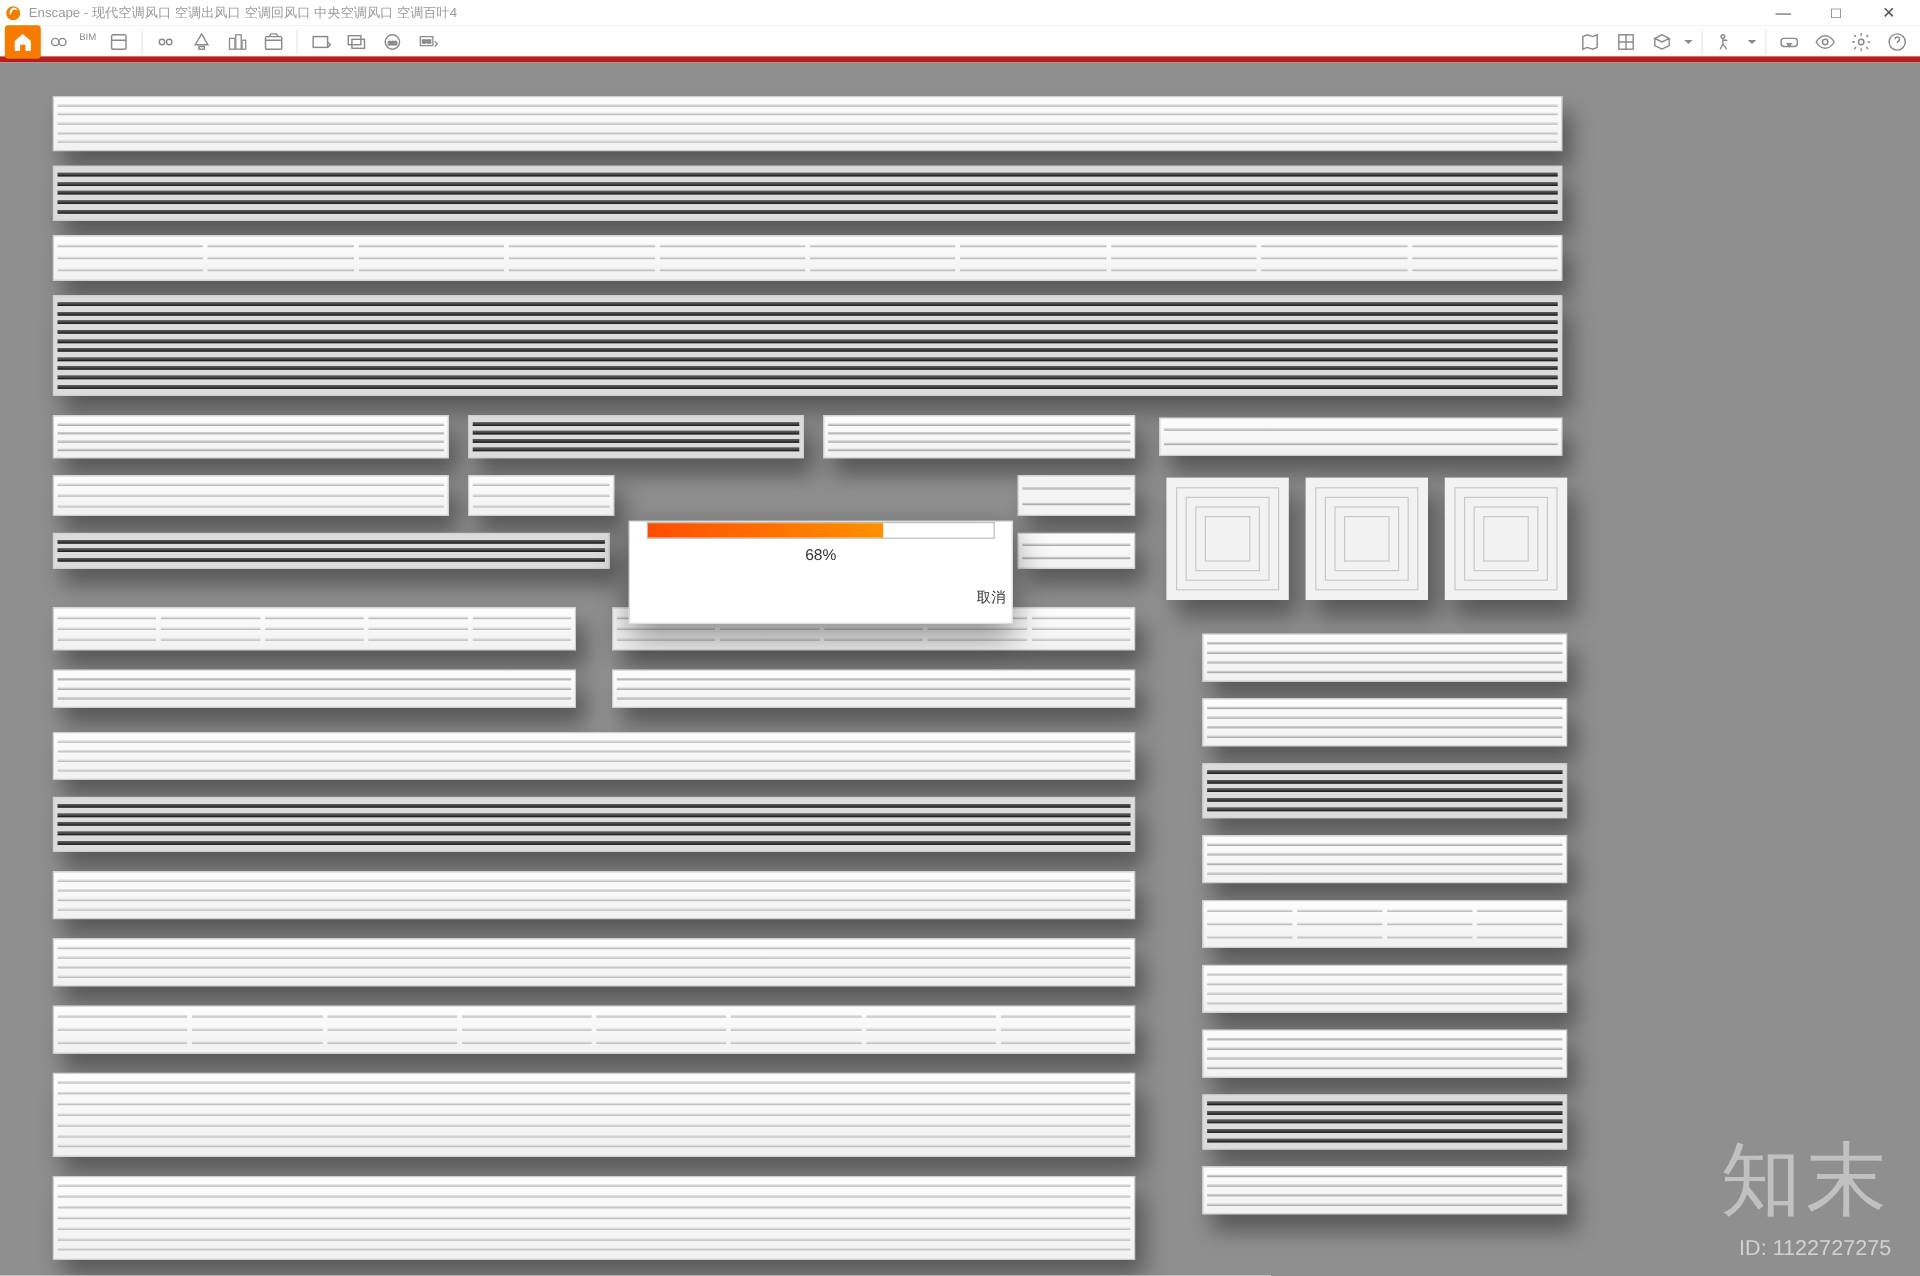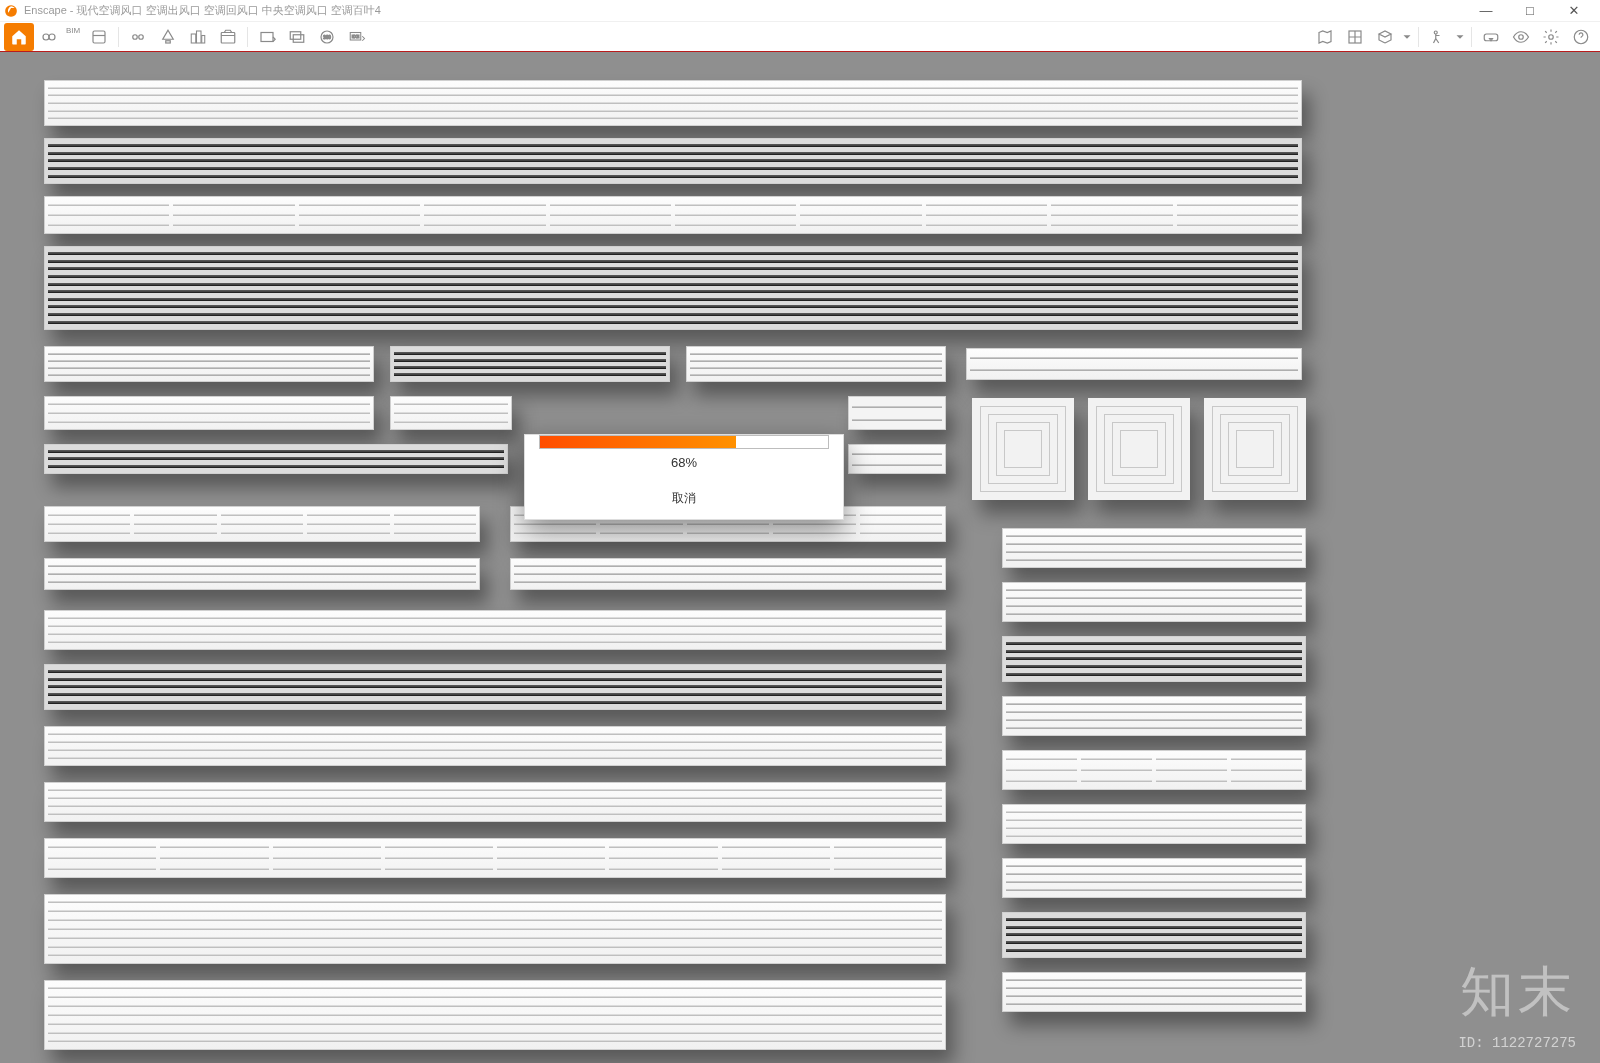--- a/index.html
+++ b/index.html
@@ -24,21 +24,21 @@
     width: 14px; height: 14px; margin-right: 6px;
     color: #f57c00; display: flex; align-items: center;
   }
   .titlebar .wc { margin-left: auto; display: flex; }
   .titlebar .wc div {
     width: 44px; height: 22px; display: flex; align-items: center; justify-content: center;
     color: #555; font-size: 13px; cursor: default;
   }
   
   .toolbar {
-    height: 30px; border-bottom: 1px solid #b91c1c;
+    height: 30px; border-bottom: 5px solid #b91c1c;
     display: flex; align-items: center;
     padding: 0 4px;
     background: #fff;
   }
   .toolbar .btn {
     width: 30px; height: 28px;
     display: flex; align-items: center; justify-content: center;
     color: #8a8a8a;
     position: relative;
   }
@@ -58,28 +58,27 @@
   .toolbar .right { display: flex; align-items: center; }
   
   .viewport {
     position: absolute; left: 0; top: 52px; right: 0; bottom: 0;
     background: #8f8f8f;
     overflow: hidden;
   }
   
   .wm-brand {
     position: absolute; right: 24px; bottom: 34px;
-    font-size: 54px; font-weight: 200; color: rgba(255,255,255,0.45);
+    font-size: 67px; font-weight: 200; color: rgba(255,255,255,0.45);
     letter-spacing: 4px; pointer-events: none;
   }
   .wm-id {
     position: absolute; right: 24px; bottom: 12px;
-    font-size: 14px; color: rgba(255,255,255,0.6);
+    font-size: 18px; color: rgba(255,255,255,0.6);
     pointer-events: none;
-    font-family: Liberation Mono, monospace;
   }
   
   .vent {
     position: absolute; background: linear-gradient(#fdfdfd,#f1f1f1);
     box-shadow: 8px 14px 18px rgba(0,0,0,0.38), inset 0 0 0 1px #d0d0d0;
     padding: 4px;
   }
   .vent .slats { width: 100%; height: 100%; display: flex; flex-direction: column; justify-content: space-around; }
   .slat-l { height: 2px; background: #f4f4f4; border-top:1px solid #c9c9c9; border-bottom:1px solid #aeaeae; }
   .vent.dark { background: #dcdcdc; }
@@ -104,21 +103,21 @@
     border: 1px solid #ddd; z-index: 50;
     font-size: 12px; color: #333;
   }
   .dialog .dlg-title { padding: 10px 14px 8px; font-weight: bold; font-size: 12px;}
   .dialog .bar-wrap { margin: 0 14px; height: 14px; border:1px solid #bdbdbd; background:#fff; position:relative;}
   .dialog .bar-fill {
     position:absolute; left:0; top:0; bottom:0;
     background: linear-gradient(90deg,#ff4d00 0%, #ff9100 100%);
   }
   .dialog .pct { text-align: center; margin: 6px 0 12px; font-size: 13px;}
-  .dialog .dlg-foot { display:flex; justify-content:center; padding: 8px 24px 12px;}
+  .dialog .dlg-foot { display:flex; justify-content:flex-end; padding: 8px 5px 12px;}
   .dialog .cancel { font-size: 12px; color:#333; cursor:pointer; background:none;border:none;}
 </style>
 </head>
 <body>
 
 <div class="titlebar">
   <span class="logo">
     <svg viewBox="0 0 24 24" fill="currentColor">
         <path d="M12 2a10 10 0 1 0 .01 0zM12 4a8 8 0 0 1 6.3 3H12l-4.5 7.8A8 8 0 0 1 12 4z"></path>
       </svg>

